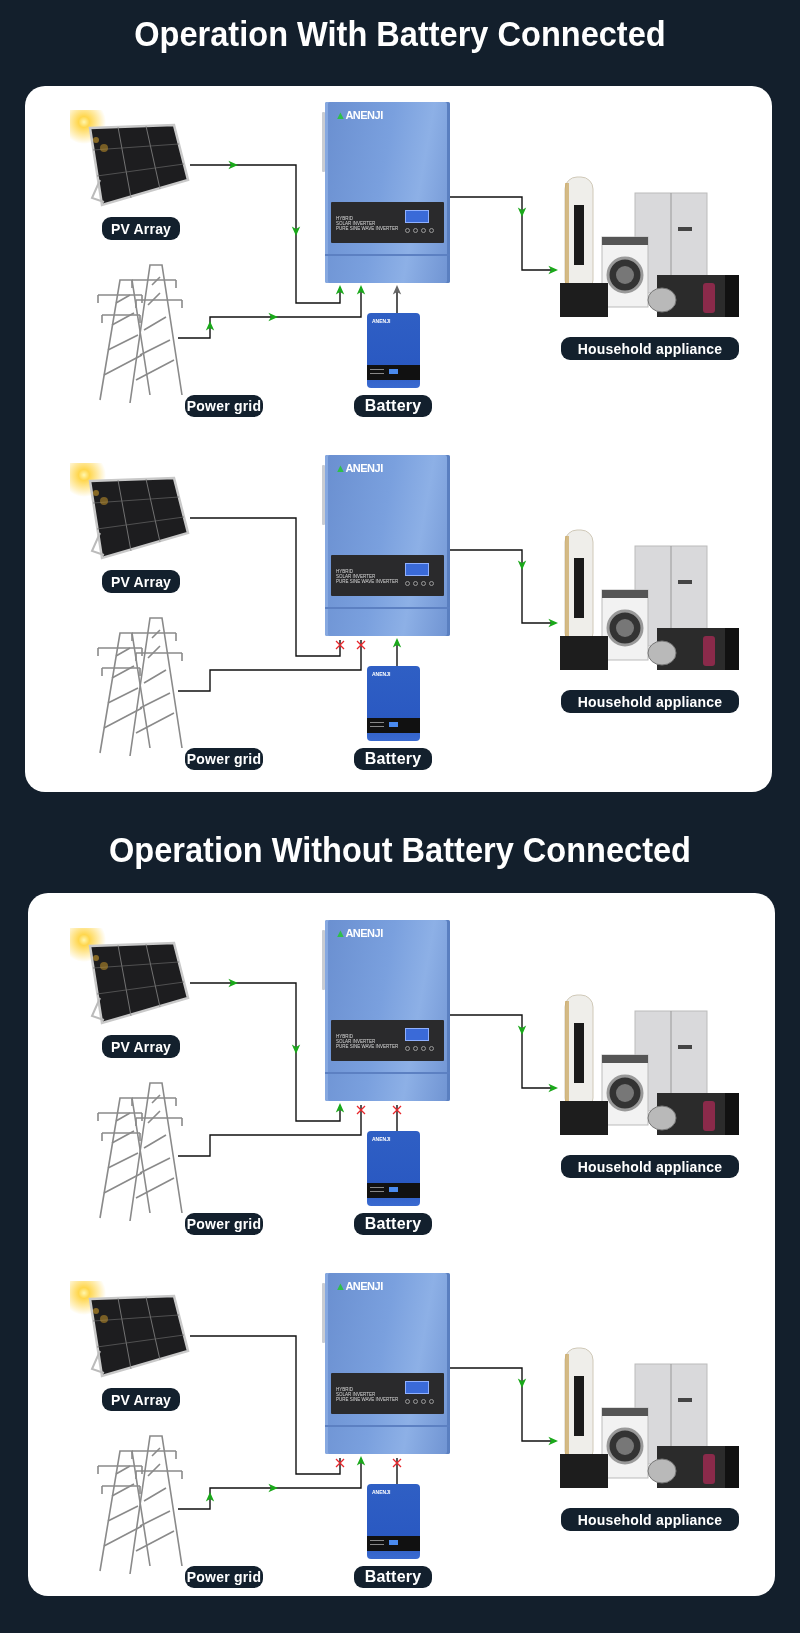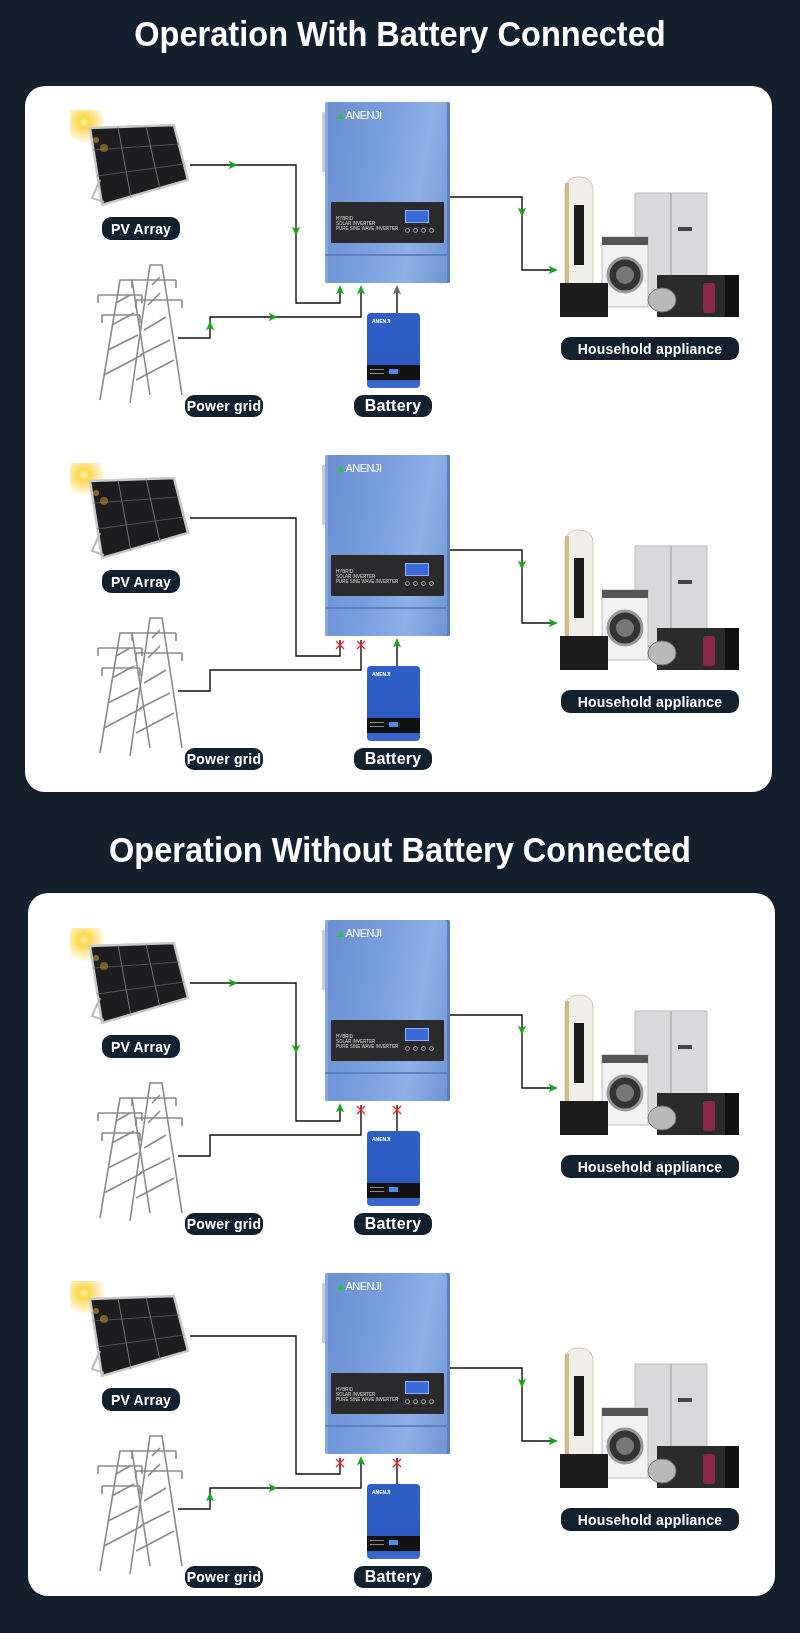--- a/index.html
+++ b/index.html
@@ -23,21 +23,21 @@
   }
   .label.big { font-size: 16px; }
   svg.wires { position: absolute; left: 0; top: 0; overflow: visible; }
   .inverter {
     position: absolute; left: 325px; top: 7px; width: 125px; height: 181px;
     background: linear-gradient(100deg, #6a8fd0 0%, #7aa0de 45%, #8db0e6 70%, #6f93d2 100%);
     border-radius: 2px;
     box-shadow: inset -3px 0 0 #5a7fc0, inset 3px 0 0 #86a8e0;
   }
   .inverter .brand {
-    position: absolute; left: 10px; top: 7px; color: #fff; font-weight: 400;
+    position: absolute; left: 10px; top: 7px; color: #fff; font-weight: 700;
     font-size: 11px; letter-spacing: -0.5px;
   }
   .inverter .brand .tri { color: #2fbf4a; }
   .inverter .screen {
     position: absolute; left: 6px; top: 100px; width: 113px; height: 41px;
     background: #2a2a2c; border-radius: 1px;
   }
   .inverter .screen .txt {
     position: absolute; left: 5px; top: 14px; color: #d8d8d8; font-size: 4.5px; line-height: 5px;
     font-family: "Liberation Sans", sans-serif;

